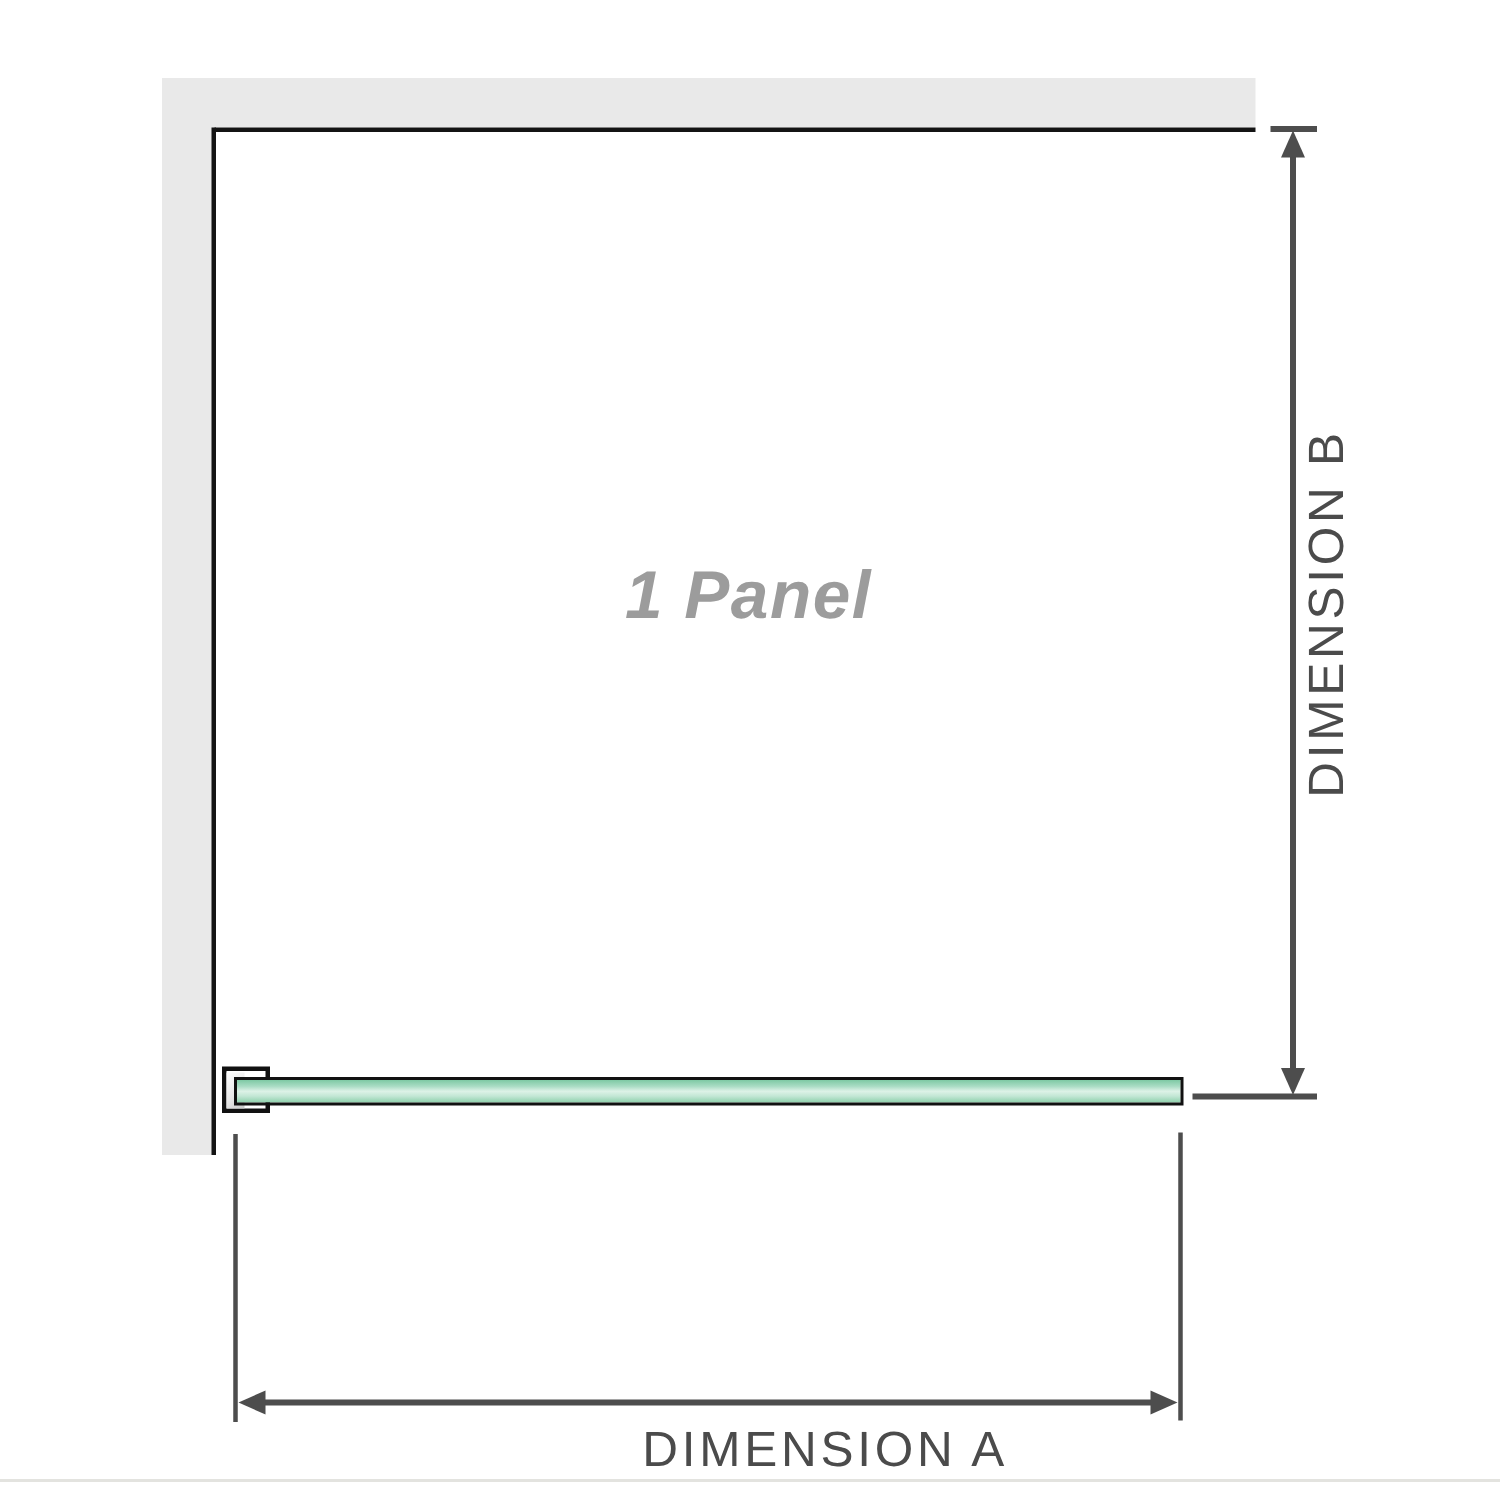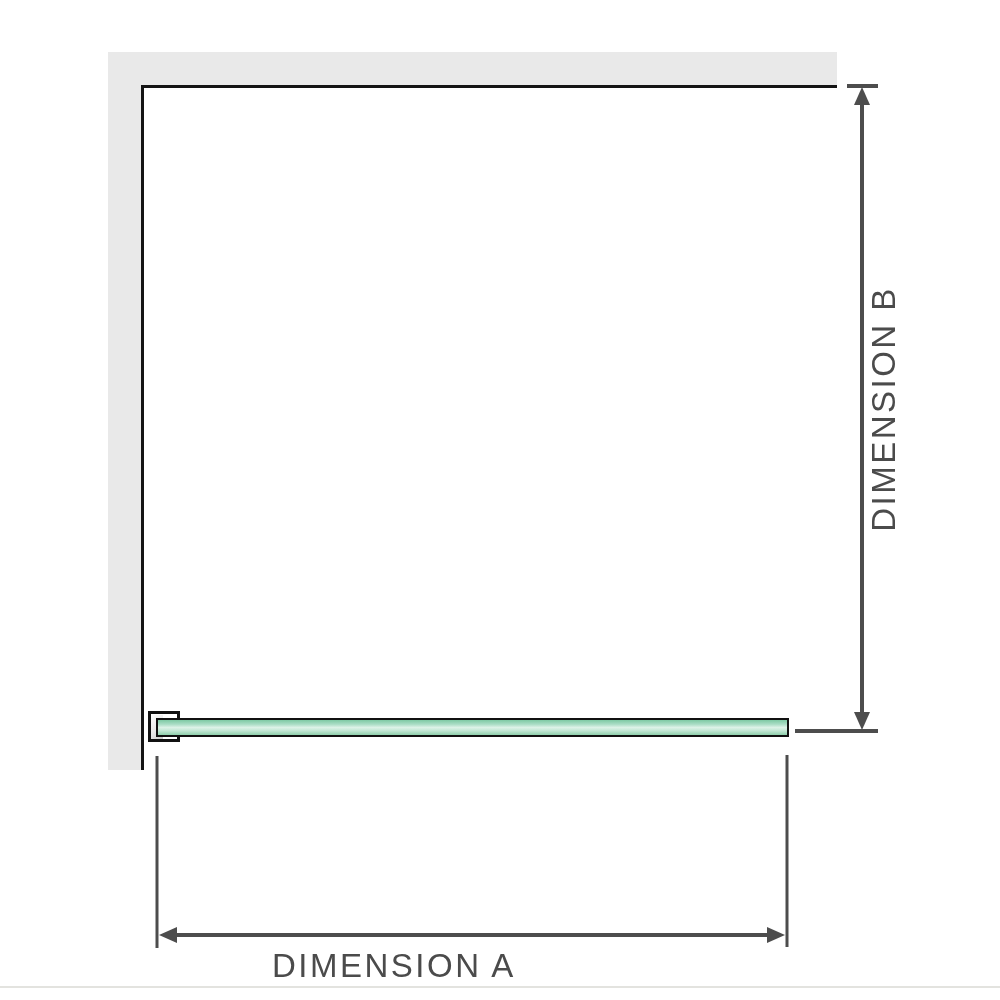--- a/index.html
+++ b/index.html
@@ -82,21 +82,21 @@
   .dim-label {
     font-size: 33px;
     font-weight: 300;
     letter-spacing: 2.5px;
     color: #4b4b4b;
     white-space: nowrap;
   }
   .dim-a-label {
     left: 272px; top: 947px;
     width: 400px;
-    text-align: left;
+    text-align: right;
   }
   .dim-b-label {
     left: 884px; top: 409px;
     transform: translate(-50%, -50%) rotate(-90deg);
   }
 
   
   .overlay-svg {
     left: 0; top: 0;
     width: 1000px; height: 1000px;
@@ -118,20 +118,21 @@
   <div class="abs wall-top"></div>
   <div class="abs wall-left"></div>
   <div class="abs wall-edge-top"></div>
   <div class="abs wall-edge-left"></div>
 
   <div class="abs bracket">
     <div class="bracket-inner"></div>
   </div>
   <div class="abs glass-bar"></div>
 
+  <div class="abs panel-label">1 Panel</div>
 
   <svg class="abs overlay-svg" viewBox="0 0 1000 1000" xmlns="http://www.w3.org/2000/svg">
 
     <line x1="847" y1="86" x2="878" y2="86" stroke="#4d4d4d" stroke-width="4"></line>
     <line x1="795" y1="731" x2="878" y2="731" stroke="#4d4d4d" stroke-width="4"></line>
     <line x1="862" y1="97" x2="862" y2="721" stroke="#4d4d4d" stroke-width="4"></line>
     <polygon points="862,87 854,105 870,105" fill="#4d4d4d"></polygon>
     <polygon points="862,730 854,712 870,712" fill="#4d4d4d"></polygon>
 
     <line x1="157" y1="756" x2="157" y2="948" stroke="#4d4d4d" stroke-width="3"></line>

